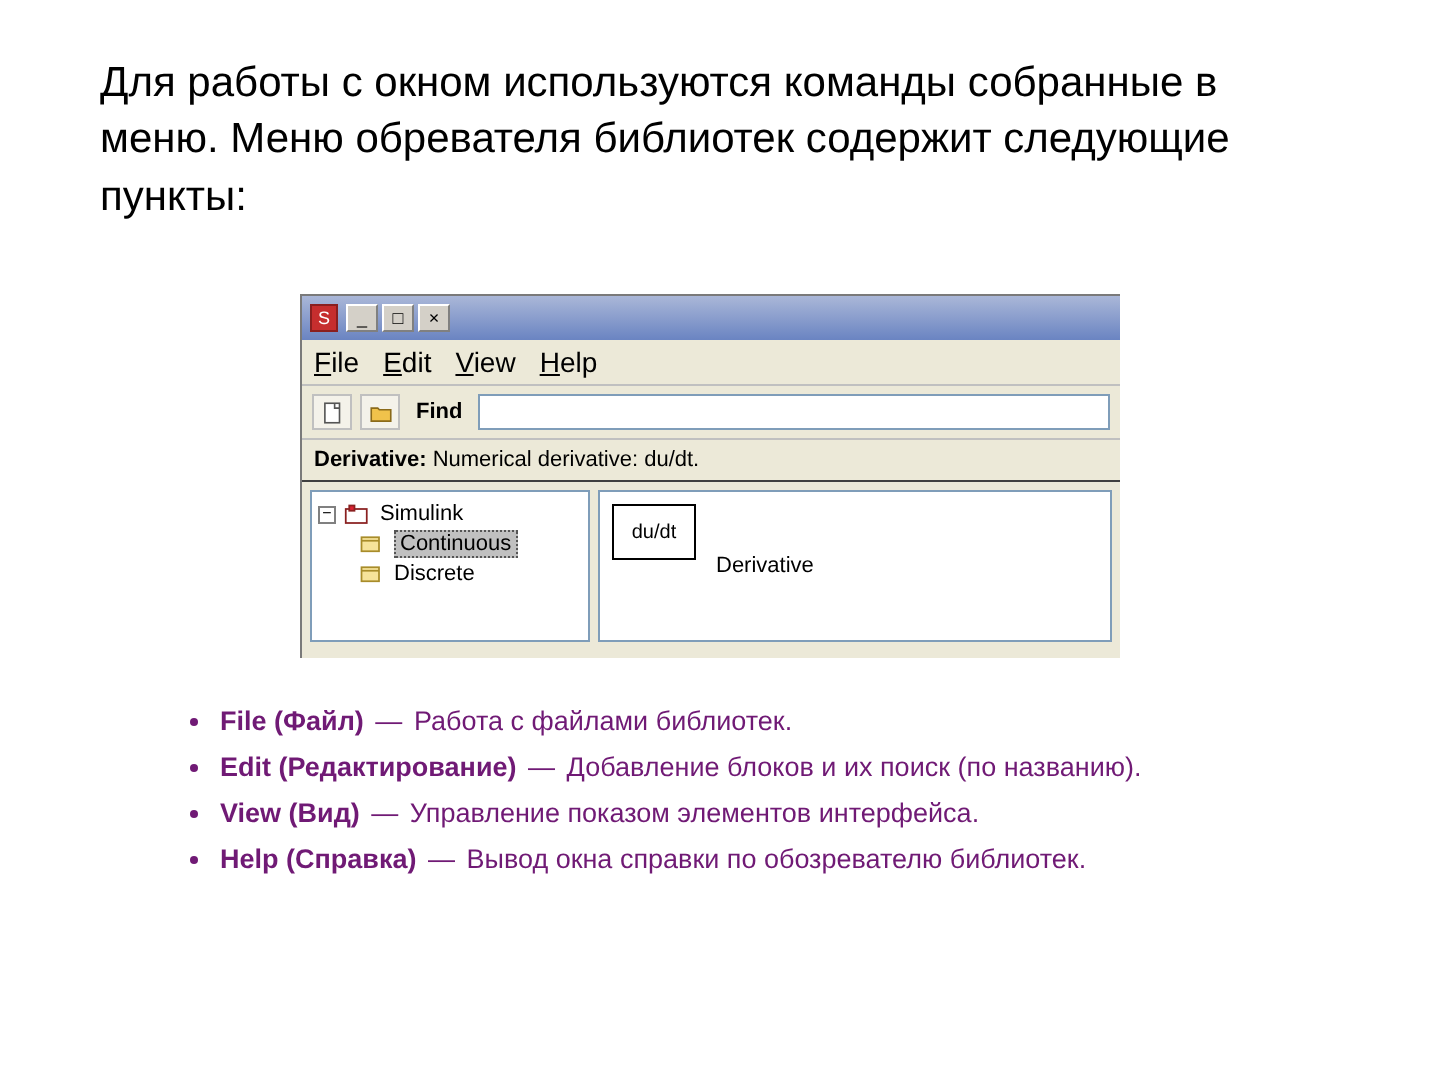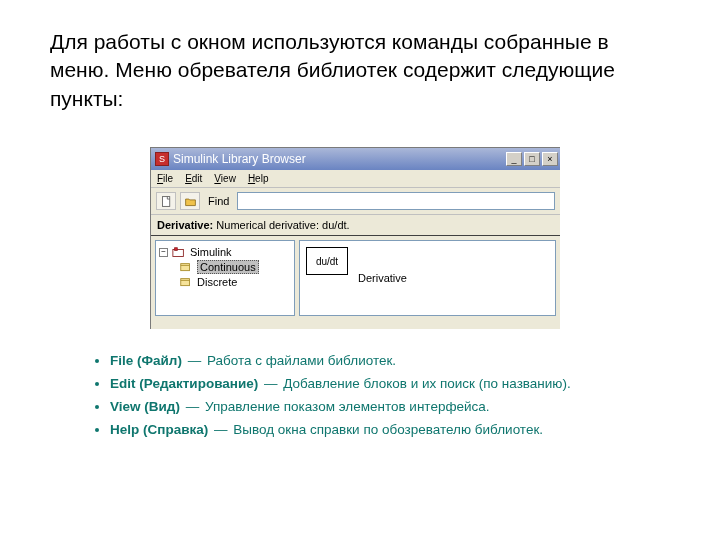--- a/index.html
+++ b/index.html
@@ -60,21 +60,21 @@
     border-bottom-color: #808080;
     display: inline-flex;
     align-items: center; justify-content: center;
     font-size: 9px; color: #000;
   }
 
   .menubar {
     display: flex;
     gap: 12px;
     padding: 3px 6px;
-    font-size: 10px;
+    font-size: 14px;
     background: #ece9d8;
     border-bottom: 1px solid #c0c0c0;
   }
   .menubar span { cursor: default; }
   .menubar span u { text-decoration: underline; }
 
   .toolbar {
     display: flex;
     align-items: center;
     gap: 4px;
@@ -84,21 +84,21 @@
     font-size: 11px;
   }
   .tool-btn {
     width: 20px; height: 18px;
     border: 1px solid #c0c0c0;
     background: #f4f2ea;
     display: inline-flex;
     align-items: center; justify-content: center;
   }
   .tool-btn svg { width: 13px; height: 13px; }
-  .find-label { margin: 0 4px 0 4px; }
+  .find-label { margin: 0 4px 0 4px; font-weight: bold; }
   .find-input {
     flex: 1;
     height: 18px;
     font-size: 11px;
     border: 1px solid #7f9db9;
     background: #fff;
     padding: 0 3px;
   }
 
   .infobar {
@@ -172,37 +172,36 @@
     display: flex;
     align-items: center;
   }
 
   
   .bullets {
     font-size: 13.5px;
     margin-top: 22px;
     padding-left: 60px;
     line-height: 1.55;
-    color: #0f766e;
+    color: #701a75;
   }
   .bullets li { margin-bottom: 2px; }
   .bullets b { font-weight: bold; }
   .dash { margin: 0 2px; }
 </style>
 </head>
 <body>
 
 <div class="intro">Для работы с окном используются команды собранные в меню. Меню обревателя библиотек содержит следующие пункты:</div>
 
 <div class="winwrap">
 <div class="window">
 
   <div class="titlebar">
     <span class="app-icon">S</span>
-    <span class="title-text">Simulink Library Browser</span>
     <span class="win-controls">
       <span class="win-btn">_</span>
       <span class="win-btn">□</span>
       <span class="win-btn">×</span>
     </span>
   </div>
 
   <div class="menubar">
     <span><u>F</u>ile</span>
     <span><u>E</u>dit</span>

